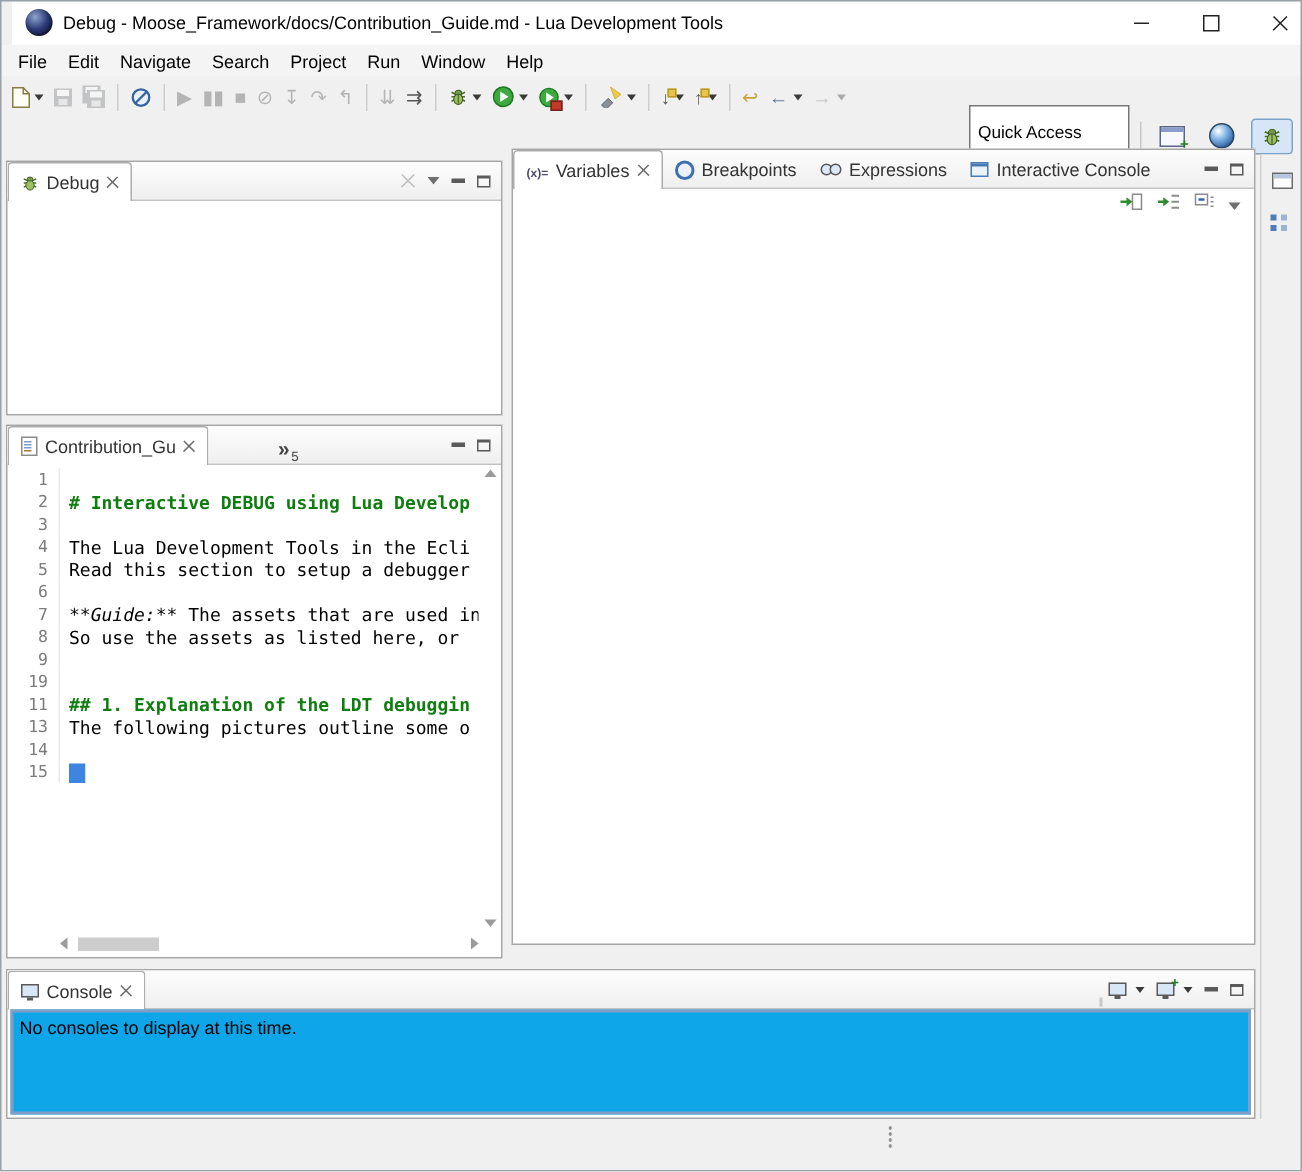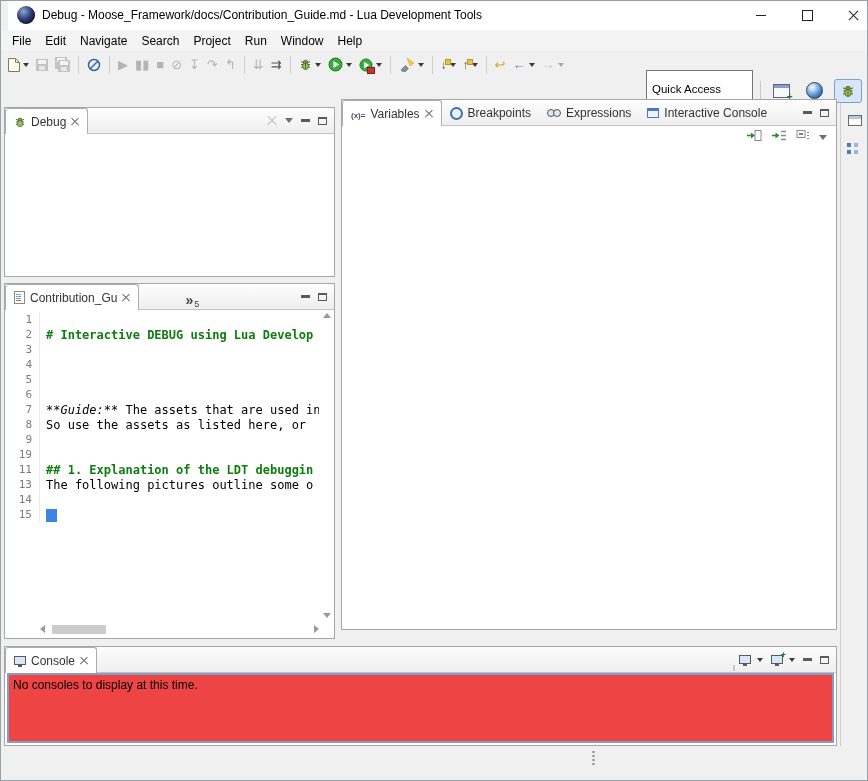--- a/index.html
+++ b/index.html
@@ -122,21 +122,21 @@
   .more-tabs{display:flex;align-items:flex-end;margin-left:42px;height:22px;padding:0 4px;}
   .more-glyph::before{content:"»";font-size:14px;font-weight:bold;color:#444;line-height:1;}
   .more-count{font-size:9px;color:#444;margin-left:1px;}
 
   
   .vars-toolbar{height:22px;display:flex;align-items:center;justify-content:flex-end;gap:9px;padding-right:9px;background:#fff;}
   .vars-body{position:absolute;left:1px;right:1px;top:49px;bottom:1px;background:#fff;}
   .view-content{position:absolute;left:1px;right:1px;top:26px;bottom:1px;background:#fff;}
 
   
-  .console-body{position:absolute;left:2px;right:2px;top:26px;bottom:2px;border:2px solid #7f9fc6;background:#ef4444;box-sizing:border-box;}
+  .console-body{position:absolute;left:2px;right:2px;top:26px;bottom:2px;border:2px solid #7f9fc6;background:#0ea5e9;box-sizing:border-box;}
   .console-msg{font-size:12px;color:#000;padding:3px 4px;}
 
   
   .right-rail{position:absolute;left:840px;top:103px;width:28px;height:643px;border-left:1px solid #cfcfcf;background:#f0f0f0;display:flex;flex-direction:column;align-items:center;padding-top:8px;gap:10px;box-sizing:border-box;}
   .rail-btn{width:20px;height:18px;display:flex;align-items:center;justify-content:center;}
   .ico-restoreview{position:relative;width:14px;height:11px;border:1px solid #6a6a6a;background:#fdfdfd;box-sizing:border-box;}
   .ico-restoreview::before{content:"";position:absolute;left:0;top:0;right:0;height:3px;background:#b9c6dd;}
   .ico-outline{width:4px;height:4px;background:#4f7cb8;box-shadow:0 7px 0 #4f7cb8, 7px 0 0 #9ab4d6, 7px 7px 0 #9ab4d6;margin:-6px 6px 0 -6px;}
 
   
@@ -370,24 +370,26 @@
           <span class="t1"><i class="em"></i><span># Interactive DEBUG using Lua Develop</span></span>
         </div>
 
         <div class="ed-line">
           <span class="num">3</span>
           <span class="t1"><i class="em"></i><span></span></span>
         </div>
 
         <div class="ed-line">
           <span class="num">4</span>
+          <span class="t1"><i class="em"></i><span>The Lua Development Tools in the Ecli</span></span>
         </div>
 
         <div class="ed-line">
           <span class="num">5</span>
+          <span class="t1"><i class="em"></i><span>Read this section to setup a debugger</span></span>
         </div>
 
         <div class="ed-line">
           <span class="num">6</span>
           <span class="t1"><i class="em"></i><span></span></span>
         </div>
 
         <div class="ed-line">
           <span class="num">7</span>
           <span class="t1"><i class="em">**Guide:**</i><span> The assets that are used in</span></span>

